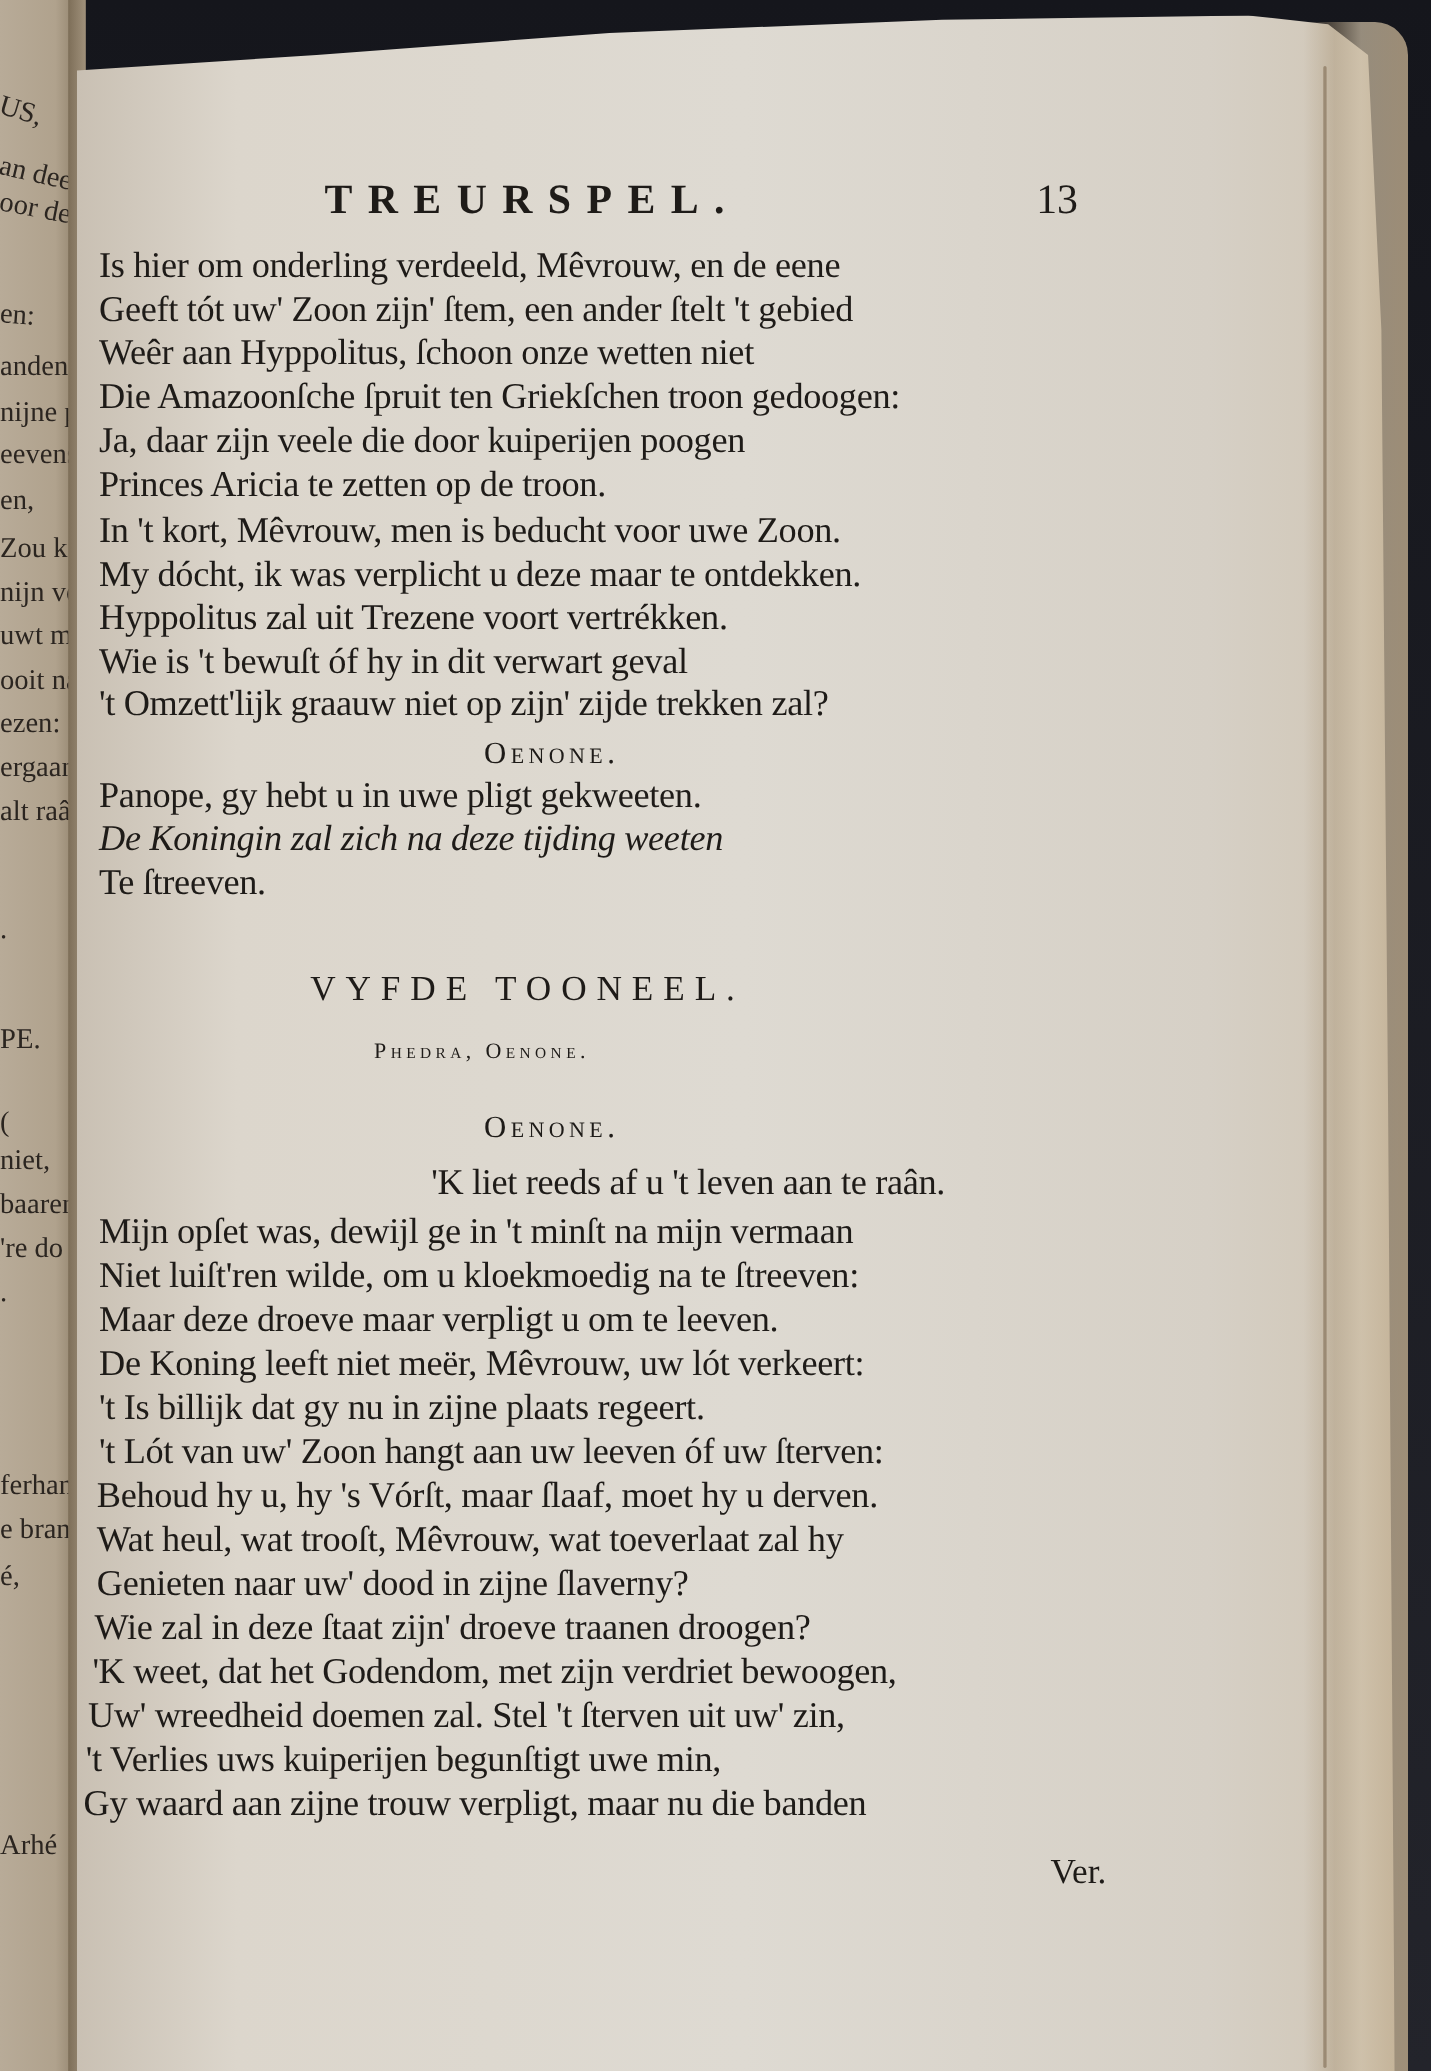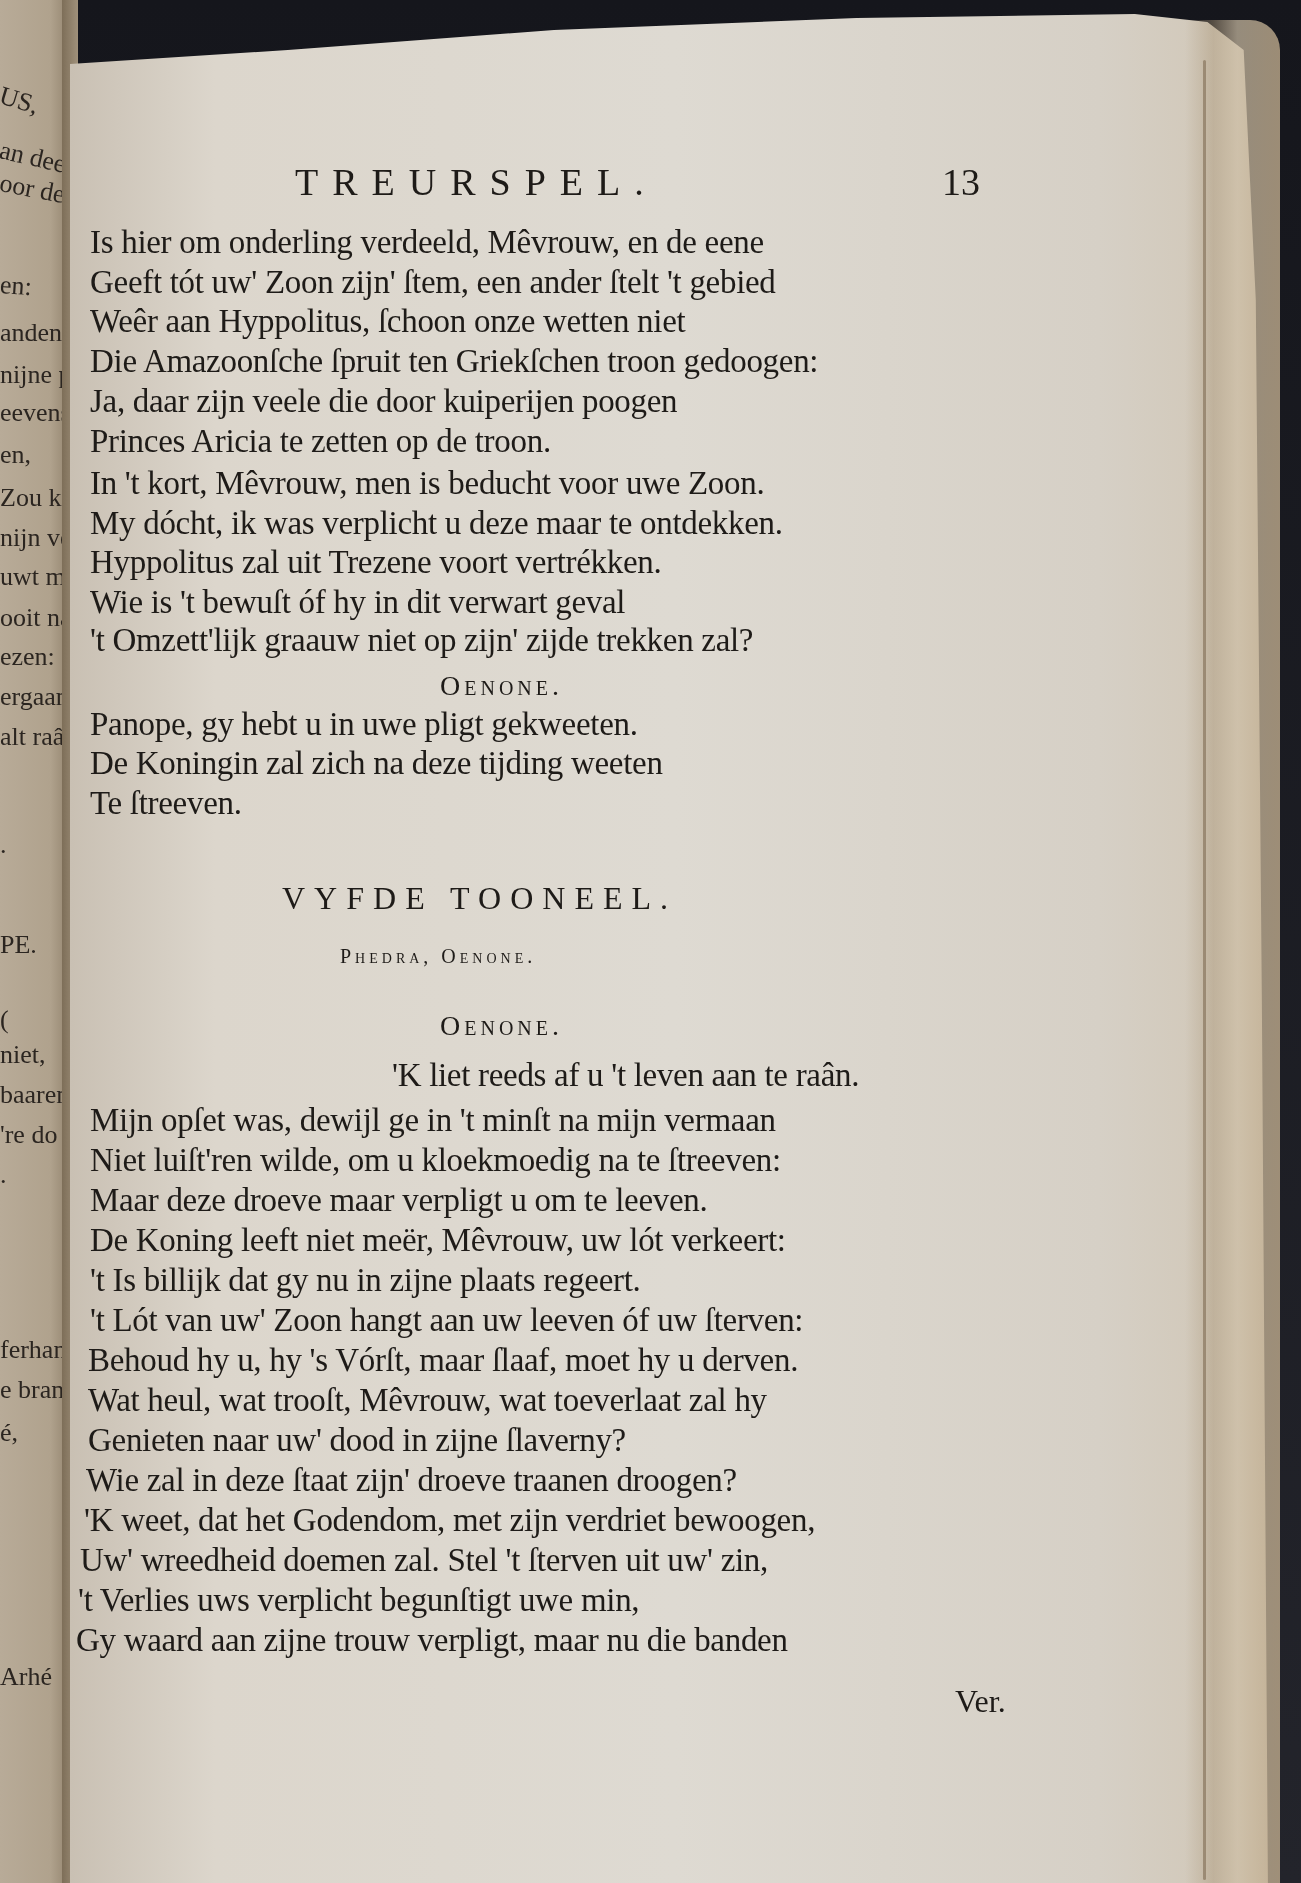--- a/index.html
+++ b/index.html
@@ -42,21 +42,21 @@
     position: absolute; left: 1203px; top: 60px; width: 3px; height: 1820px;
     background: rgba(120,100,75,0.55);
     border-radius: 2px;
   }
   .text {
     position: absolute; left: 0; top: 0; width: 1301px; height: 1883px;
     color: #1e1b18;
   }
   .running-head {
     position: absolute; top: 160px; left: 295px;
-    font-family: "Liberation Serif", serif; font-size: 38px; letter-spacing: 14px;
+    font-family: "Liberation Serif", serif; font-size: 38px; letter-spacing: 14px; font-weight: bold;
   }
   .page-num {
     position: absolute; top: 160px; left: 942px;
     font-family: "Liberation Serif", serif; font-size: 38px;
   }
   .line {
     position: absolute; left: 90px; white-space: nowrap;
     font-family: "Liberation Serif", serif; font-size: 33px; line-height: 40px;
     letter-spacing: -0.3px;
   }
@@ -129,21 +129,21 @@
       <div class="line" style="top: 503px;">My dócht, ik was verplicht u deze maar te ontdekken.</div>
       <div class="line" style="top: 542px;">Hyppolitus zal uit Trezene voort vertrékken.</div>
       <div class="line" style="top: 582px;">Wie is 't bewuſt óf hy in dit verwart geval</div>
       <div class="line" style="top: 620px;">'t Omzett'lijk graauw niet op zijn' zijde trekken zal?</div>
     </div>
 
   <div class="speaker" style="left:440px; top:670px;">Oenone.</div>
 
   <div id="part2">
       <div class="line" style="top: 704px;">Panope, gy hebt u in uwe pligt gekweeten.</div>
-      <div class="line" style="top: 743px;">De Koningin zal zich na deze tijding weeten</div>
+      <div class="line" style="top: 743px; font-style: italic;">De Koningin zal zich na deze tijding weeten</div>
       <div class="line" style="top: 783px;">Te ſtreeven.</div>
     </div>
 
   <div class="scene-title">
     <span class="ital">VYFDE</span><span> TOONEEL.</span>
   </div>
   <div class="speaker" style="left:340px; top:945px; font-size:20px;">Phedra, Oenone.</div>
   <div class="speaker" style="left:440px; top:1010px;">Oenone.</div>
 
   <div id="part3">
@@ -153,18 +153,18 @@
       <div class="line" style="top: 1180px; left: 90px;">Maar deze droeve maar verpligt u om te leeven.</div>
       <div class="line" style="top: 1220px; left: 90px;">De Koning leeft niet meër, Mêvrouw, uw lót verkeert:</div>
       <div class="line" style="top: 1260px; left: 90px;">'t Is billijk dat gy nu in zijne plaats regeert.</div>
       <div class="line" style="top: 1300px; left: 90px;">'t Lót van uw' Zoon hangt aan uw leeven óf uw ſterven:</div>
       <div class="line" style="top: 1340px; left: 88px;">Behoud hy u, hy 's Vórſt, maar ſlaaf, moet hy u derven.</div>
       <div class="line" style="top: 1380px; left: 88px;">Wat heul, wat trooſt, Mêvrouw, wat toeverlaat zal hy</div>
       <div class="line" style="top: 1420px; left: 88px;">Genieten naar uw' dood in zijne ſlaverny?</div>
       <div class="line" style="top: 1460px; left: 86px;">Wie zal in deze ſtaat zijn' droeve traanen droogen?</div>
       <div class="line" style="top: 1500px; left: 84px;">'K weet, dat het Godendom, met zijn verdriet bewoogen,</div>
       <div class="line" style="top: 1540px; left: 80px;">Uw' wreedheid doemen zal. Stel 't ſterven uit uw' zin,</div>
-      <div class="line" style="top: 1580px; left: 78px;">'t Verlies uws verplicht begunſtigt uwe min,</div>
+      <div class="line" style="top: 1580px; left: 78px;">'t Verlies uws kuiperijen begunſtigt uwe min,</div>
       <div class="line" style="top: 1620px; left: 76px; text-align: center;">Gy waard aan zijne trouw verpligt, maar nu die banden</div>
     </div>
 
   <div class="catchword">Ver.</div>
 </div>
 
 </body></html>

